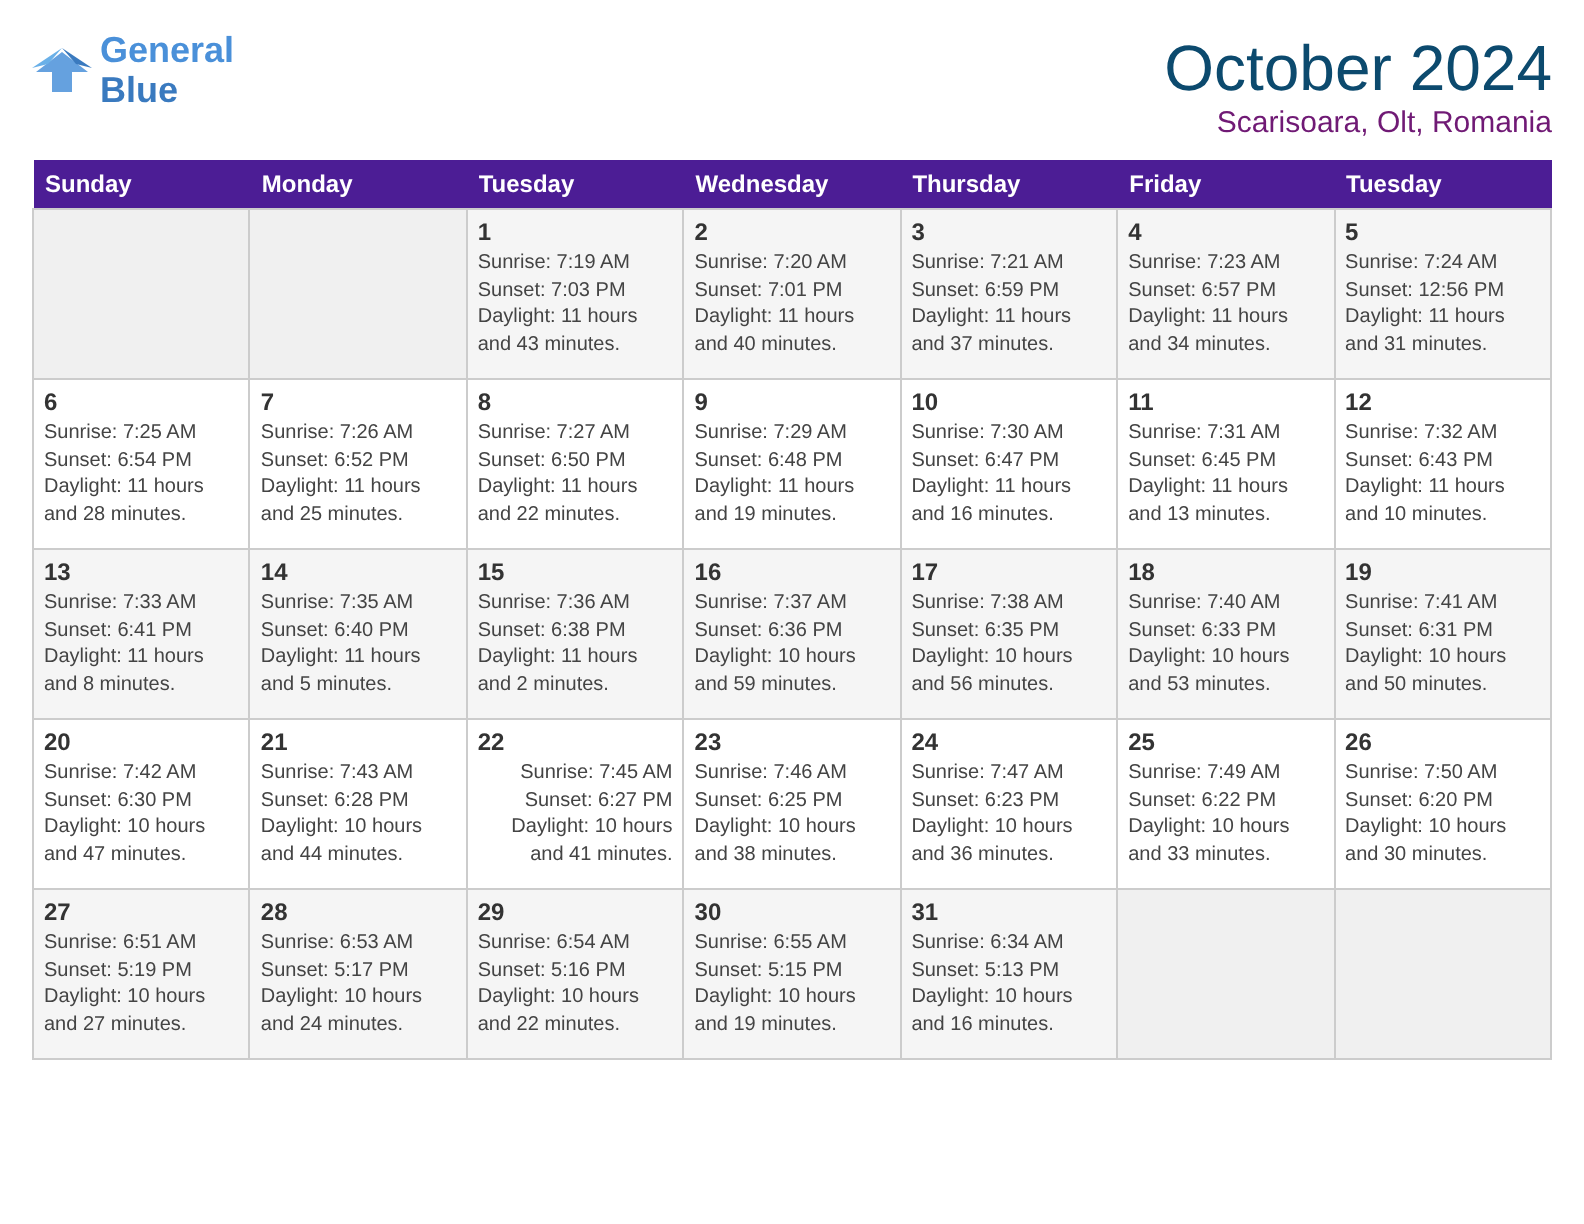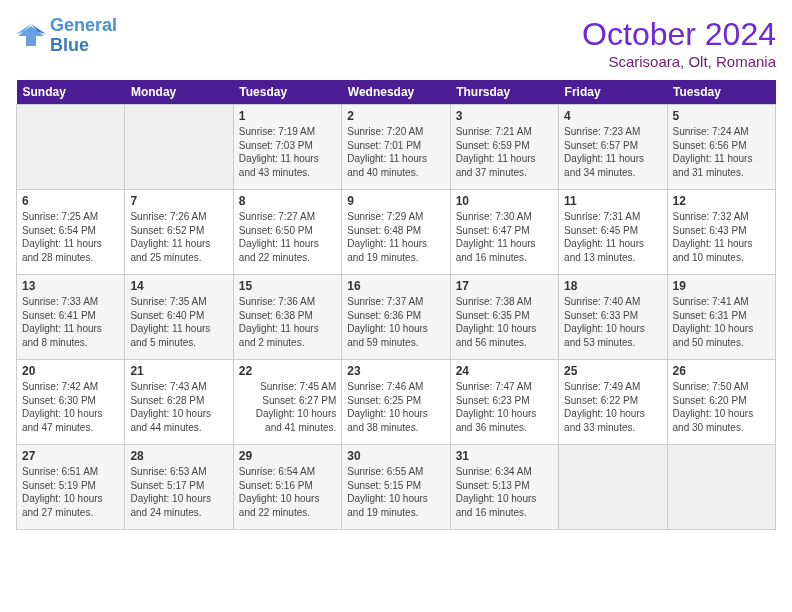--- a/index.html
+++ b/index.html
@@ -34,21 +34,21 @@
     .logo-bird {
       width: 30px;
       height: 28px;
     }
     .title-block {
       text-align: right;
     }
     .month-title {
       font-size: 32px;
       font-weight: normal;
-      color: #6d28d9;
+      color: #0c4a6e;
     }
     .location {
       font-size: 15px;
       color: #701a75;
     }
     table {
       width: 100%;
       border-collapse: collapse;
       font-size: 11px;
     }
@@ -147,21 +147,21 @@
         </td>
         <td>
           <span class="day-num">4</span>
           <div class="cell-content" style="white-space: pre-line;">Sunrise: 7:23 AM
 Sunset: 6:57 PM
 Daylight: 11 hours and 34 minutes.</div>
         </td>
         <td>
           <span class="day-num">5</span>
           <div class="cell-content" style="white-space: pre-line;">Sunrise: 7:24 AM
-Sunset: 6:56 PM
+Sunset: 12:56 PM
 Daylight: 11 hours and 31 minutes.</div>
         </td>
       </tr>
       <tr>
         <td>
           <span class="day-num">6</span>
           <div class="cell-content" style="white-space: pre-line;">Sunrise: 7:25 AM
 Sunset: 6:54 PM
 Daylight: 11 hours and 28 minutes.</div>
         </td>

